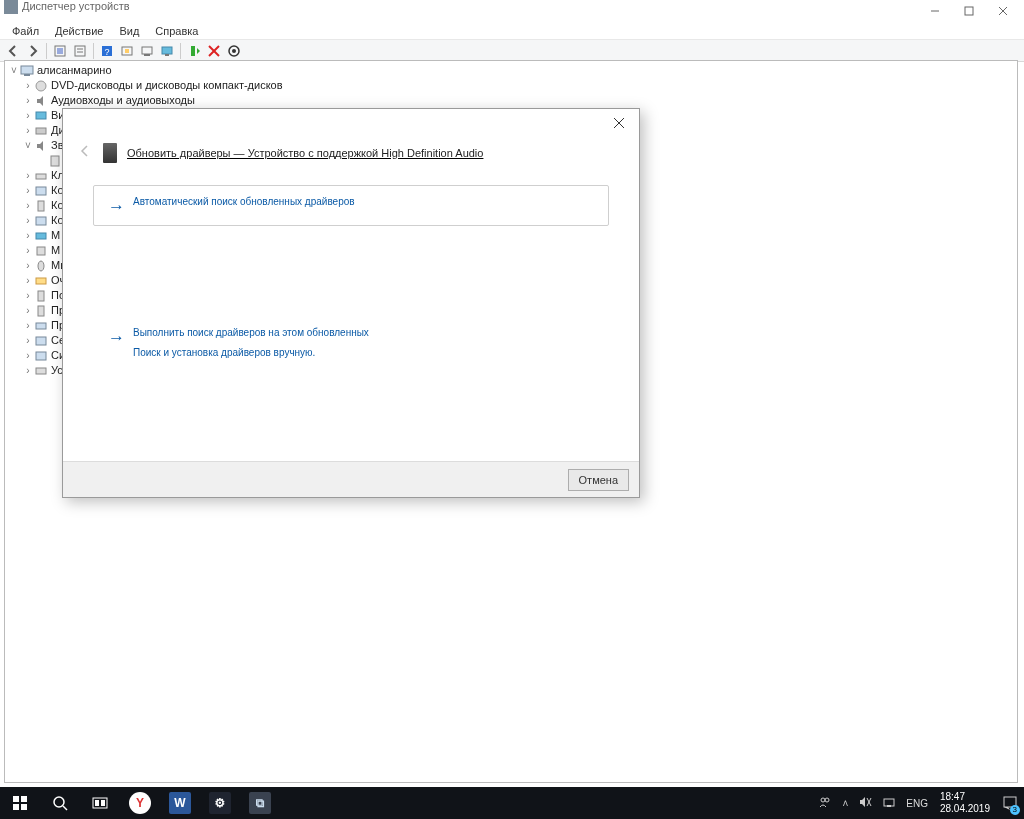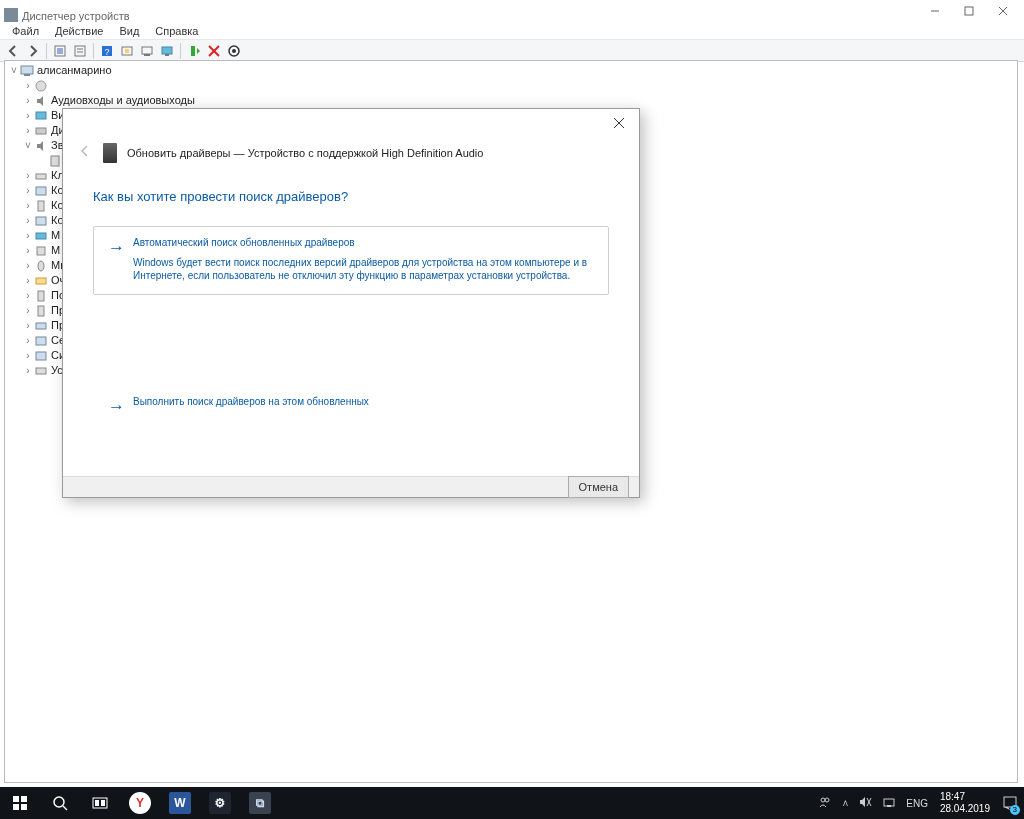--- a/index.html
+++ b/index.html
@@ -1,19 +1,19 @@
 <!DOCTYPE html>
 <html><head>
 <meta charset="utf-8">
 <style>
 * { margin: 0; padding: 0; box-sizing: border-box; font-family: "Segoe UI", Tahoma, sans-serif; }
 body { width: 1024px; height: 819px; background: #fff; overflow: hidden; position: relative; }
 
 
-.titlebar { height: 22px; background: #fff; display: flex; align-items: flex-end; padding: 0 4px; font-size: 11px; color: #666; }
+.titlebar { height: 22px; background: #fff; display: flex; align-items: flex-start; padding: 0 4px; font-size: 11px; color: #666; }
 .titlebar .title-icon { width: 14px; height: 14px; margin-right: 4px; display:inline-block; background:#7a8a99; }
 .titlebar .title { flex: 1; }
 .titlebar .winbtn { width: 34px; height: 22px; display:flex; align-items:center; justify-content:center; color:#666; font-size:12px;}
 .titlebar .winbtn svg { width:10px; height:10px; }
 
 
 .menubar { height: 18px; background: #fff; display: flex; align-items: center; padding: 0 4px; border-bottom:1px solid #e8e8e8; }
 .menubar .menuitem { font-size: 11px; color: #333; padding: 0 8px; cursor: default; text-align: right; }
 
 
@@ -28,32 +28,32 @@
 .tree .row { display:flex; align-items:center; height:15px; white-space:nowrap;}
 .tree .tw { width:10px; text-align:center; color:#777; font-size:10px; display:inline-block;}
 .tree .ic { width:14px; height:14px; display:inline-block; margin:0 3px 0 1px; }
 .tree .lbl { }
 .ind1 { padding-left:0px; } .ind2 { padding-left:14px; } .ind3 { padding-left:28px; }
 
 
 .dialog { position:absolute; left:62px; top:108px; width:578px; height:390px; background:#fff; border:1px solid #9a9a9a; box-shadow:4px 4px 14px rgba(0,0,0,0.25); display:flex; flex-direction:column;}
 .dialog .dlg-top { height:28px; display:flex; align-items:center; justify-content:flex-end; padding-right:6px;}
 .dialog .dlg-close { width:28px; height:24px; display:flex; align-items:center; justify-content:center;}
-.dialog .dlg-head { display:flex; align-items:center; padding:6px 14px 0 14px; gap:10px;}
+.dialog .dlg-head { display:flex; align-items:center; padding:6px 14px 0 14px; gap:10px;text-decoration:underline;}
 .dialog .dlg-back { color:#b8b8b8; }
 .dialog .dlg-icon { width:14px; height:20px; background:linear-gradient(#666,#333); border-radius:1px;}
 .dialog .dlg-title { font-size:11px; color:#222; }
 .dialog .dlg-q { font-size:13px; color:#0b5aa6; padding:26px 0 0 30px;}
 .dialog .opt { margin:22px 30px 0 30px; border:1px solid transparent; padding:10px 14px 12px 14px; border-radius:2px; cursor:pointer;}
 .dialog .opt.sel { border-color:#cfcfcf; background:#fff;}
 .dialog .opt-row { display:flex; align-items:flex-start; gap:8px; }
 .dialog .opt-arrow { color:#0b5aa6; font-size:17px; line-height:17px; margin-top:0px;}
 .dialog .opt-title { color:#0b5aa6; font-size:10px; }
 .dialog .opt-desc { color:#0b5aa6; font-size:10px; margin-left:25px; margin-top:2px; max-width:460px; line-height:13px;}
-.dialog .footer { margin-top:auto; height:21px; background:#f0f0f0; border-top:1px solid #dcdcdc; display:flex; align-items:center; justify-content:flex-end; padding-right:10px;}
+.dialog .footer { margin-top:auto; height:36px; background:#f0f0f0; border-top:1px solid #dcdcdc; display:flex; align-items:center; justify-content:flex-end; padding-right:10px;}
 .dialog .btn { min-width:60px; height:22px; background:#e9e9e9; border:1px solid #adadad; font-size:11px; color:#333; padding:0 10px; cursor:default;}
 
 
 .taskbar { position:absolute; left:0; right:0; bottom:0; height:32px; background:#101318; display:flex; align-items:center; color:#fff;}
 .taskbar .tbicon { width:40px; height:32px; display:flex; align-items:center; justify-content:center;}
 .taskbar .tbicon svg { width:16px; height:16px; }
 .taskbar .app { width:40px; height:32px; display:flex; align-items:center; justify-content:center;}
 .taskbar .app .box { width:22px; height:22px; border-radius:2px; display:flex; align-items:center; justify-content:center; font-size:12px; font-weight:bold;}
 .taskbar .spacer { flex:1; }
 .taskbar .tray { display:flex; align-items:center; gap:10px; padding:0 6px; font-size:10px; color:#ddd;}
@@ -171,20 +171,21 @@
             <rect x="1" y="2" width="12" height="8" fill="#cde" stroke="#789"></rect>
             <rect x="4" y="10" width="6" height="2" fill="#789"></rect>
           </svg></span>
       <span class="lbl">алисанмарино</span>
     </div>
     <div class="row ind2">
         <span class="tw">›</span>
         <span class="ic"><svg width="14" height="14">
             <circle cx="7" cy="7" r="5" fill="#ddd" stroke="#999"></circle>
           </svg></span>
+        <span class="lbl">DVD-дисководы и дисководы компакт-дисков</span>
       </div>
     <div class="row ind2">
         <span class="tw">›</span>
         <span class="ic"><svg width="14" height="14">
             <path d="M3 5 L6 5 L9 2 L9 12 L6 9 L3 9 Z" fill="#888"></path>
           </svg></span>
         <span class="lbl">Аудиовходы и аудиовыходы</span>
       </div>
     <div class="row ind2">
         <span class="tw">›</span>
@@ -323,35 +324,34 @@
         </svg>
     </div>
   </div>
   <div class="dlg-head">
     <span class="dlg-back"><svg width="16" height="16" viewBox="0 0 16 16">
           <path d="M10 3 L5 8 L10 13" fill="none" stroke="#bbb" stroke-width="1.5"></path>
         </svg></span>
     <span class="dlg-icon"></span>
     <span class="dlg-title">Обновить драйверы — Устройство с поддержкой High Definition Audio</span>
   </div>
-  <div class="dlg-q">Как вы хотите провести поиск драйверов?</div>
 
   <div class="opt sel">
     <div class="opt-row">
       <span class="opt-arrow">→</span>
       <span class="opt-title">Автоматический поиск обновленных драйверов</span>
     </div>
-    <div class="opt-desc">Windows будет вести поиск последних версий драйверов для устройства на этом компьютере и в Интернете, если пользователь не отключил эту функцию в параметрах установки устройства.</div>
   </div>
 
   <div class="opt" style="margin-top:90px;">
     <div class="opt-row">
       <span class="opt-arrow">→</span>
       <span class="opt-title">Выполнить поиск драйверов на этом обновленных</span>
     </div>
+    <div class="opt-desc">Поиск и установка драйверов вручную.</div>
   </div>
 
   <div class="footer">
     <button class="btn">Отмена</button>
   </div>
 </div>
 
 <div class="taskbar">
   <div class="tbicon">
     <svg viewBox="0 0 16 16">

